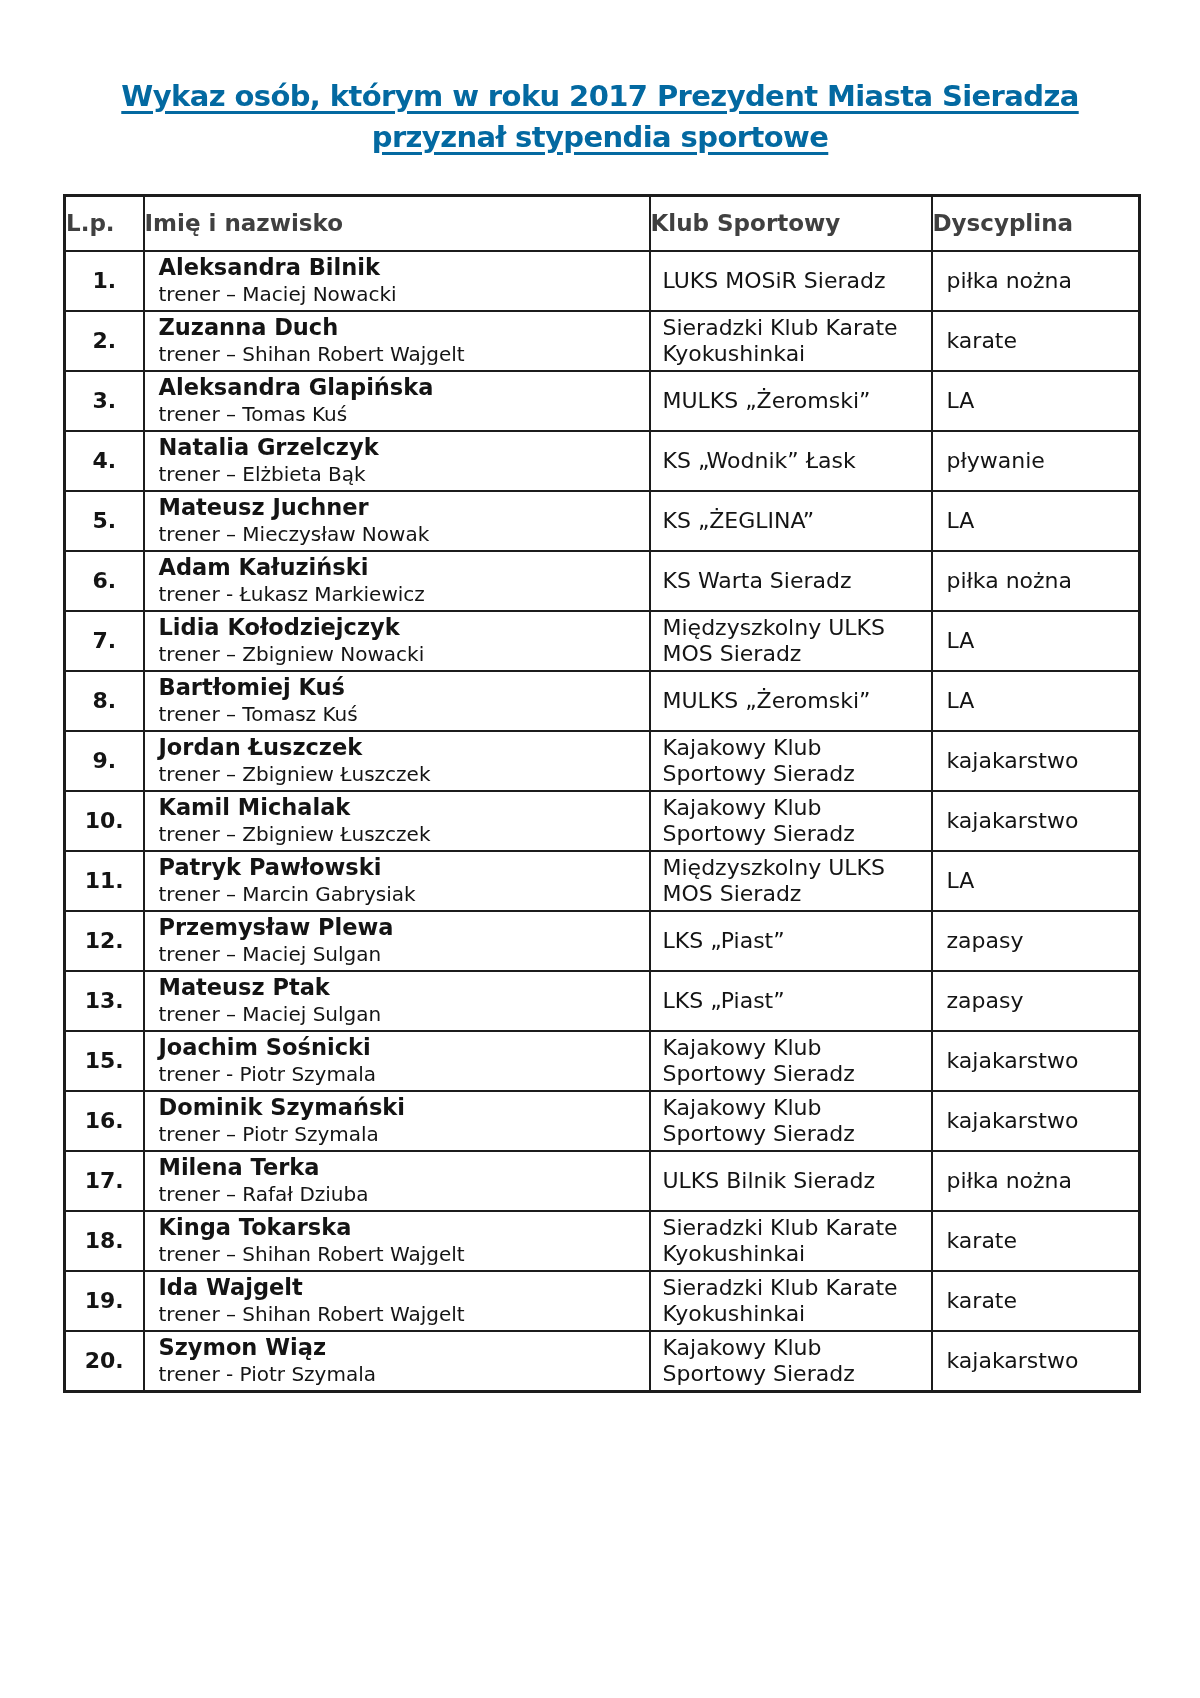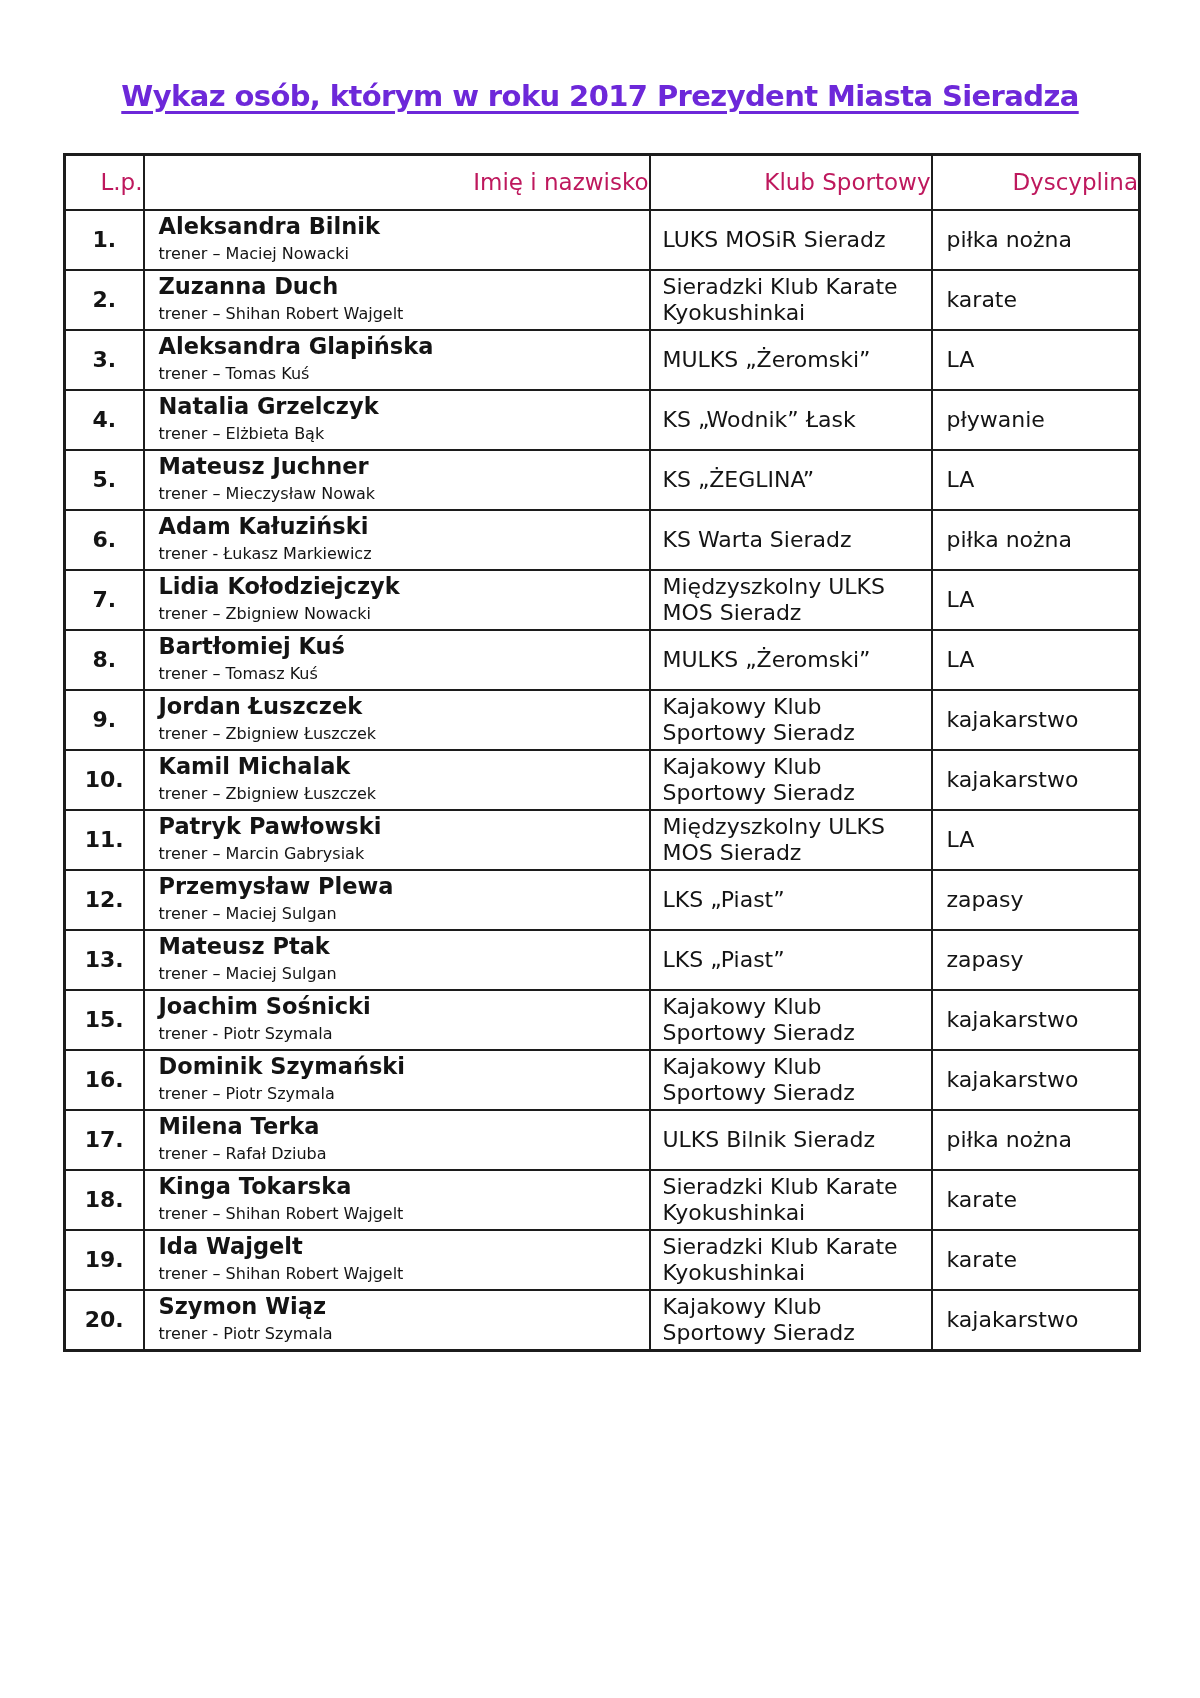--- a/index.html
+++ b/index.html
@@ -14,21 +14,21 @@
   }
   .page { width: 1200px; height: 1698px; position: relative; }
 
   .title {
     margin-top: 76px;
     text-align: center;
     font-weight: bold;
     font-size: 29px;
     line-height: 41px;
     letter-spacing: -0.6px;
-    color: #6d28d9;
+    color: #0369a1;
   }
   .title-line {
     display: inline;
     text-decoration: underline;
     text-decoration-thickness: 3px;
     text-underline-offset: 5px;
   }
   .title-line-wrap { display: block; }
 
   table.grants-table {
@@ -44,40 +44,40 @@
   .col-disc { width: 208px; }
 
   th, td {
     border: 2px solid #1c1c1c;
     vertical-align: middle;
     overflow: hidden;
   }
   thead th {
     height: 55px;
     font-size: 23px;
-    font-weight: normal;
-    text-align: right;
-    color: #be185d;
+    font-weight: bold;
+    text-align: left;
+    color: #404040;
   }
   tbody tr { height: 57px; }
 
   td.lp-cell {
     text-align: center;
     font-weight: bold;
     font-size: 22px;
   }
   td.name-cell { padding: 2px 6px 2px 14px; }
   .athlete-name {
     font-weight: bold;
     font-size: 22.5px;
     line-height: 27px;
     white-space: nowrap;
   }
   .trainer-name {
-    font-size: 16px;
+    font-size: 20px;
     line-height: 27px;
     white-space: nowrap;
   }
   td.club-cell {
     padding: 2px 6px 2px 12px;
     font-size: 22px;
     line-height: 26px;
     margin-top: 40px;
   }
   td.disc-cell {
@@ -87,20 +87,23 @@
   }
 </style>
 </head>
 <body>
 
 <div class="page">
 
   <h1 class="title">
     <span class="title-line-wrap">
       <span class="title-line">Wykaz osób, którym w roku 2017 Prezydent Miasta Sieradza</span>
+    </span>
+    <span class="title-line-wrap">
+      <span class="title-line">przyznał stypendia sportowe</span>
     </span>
   </h1>
 
   <table class="grants-table">
     <colgroup>
       <col class="col-lp">
       <col class="col-name">
       <col class="col-club">
       <col class="col-disc">
     </colgroup>

